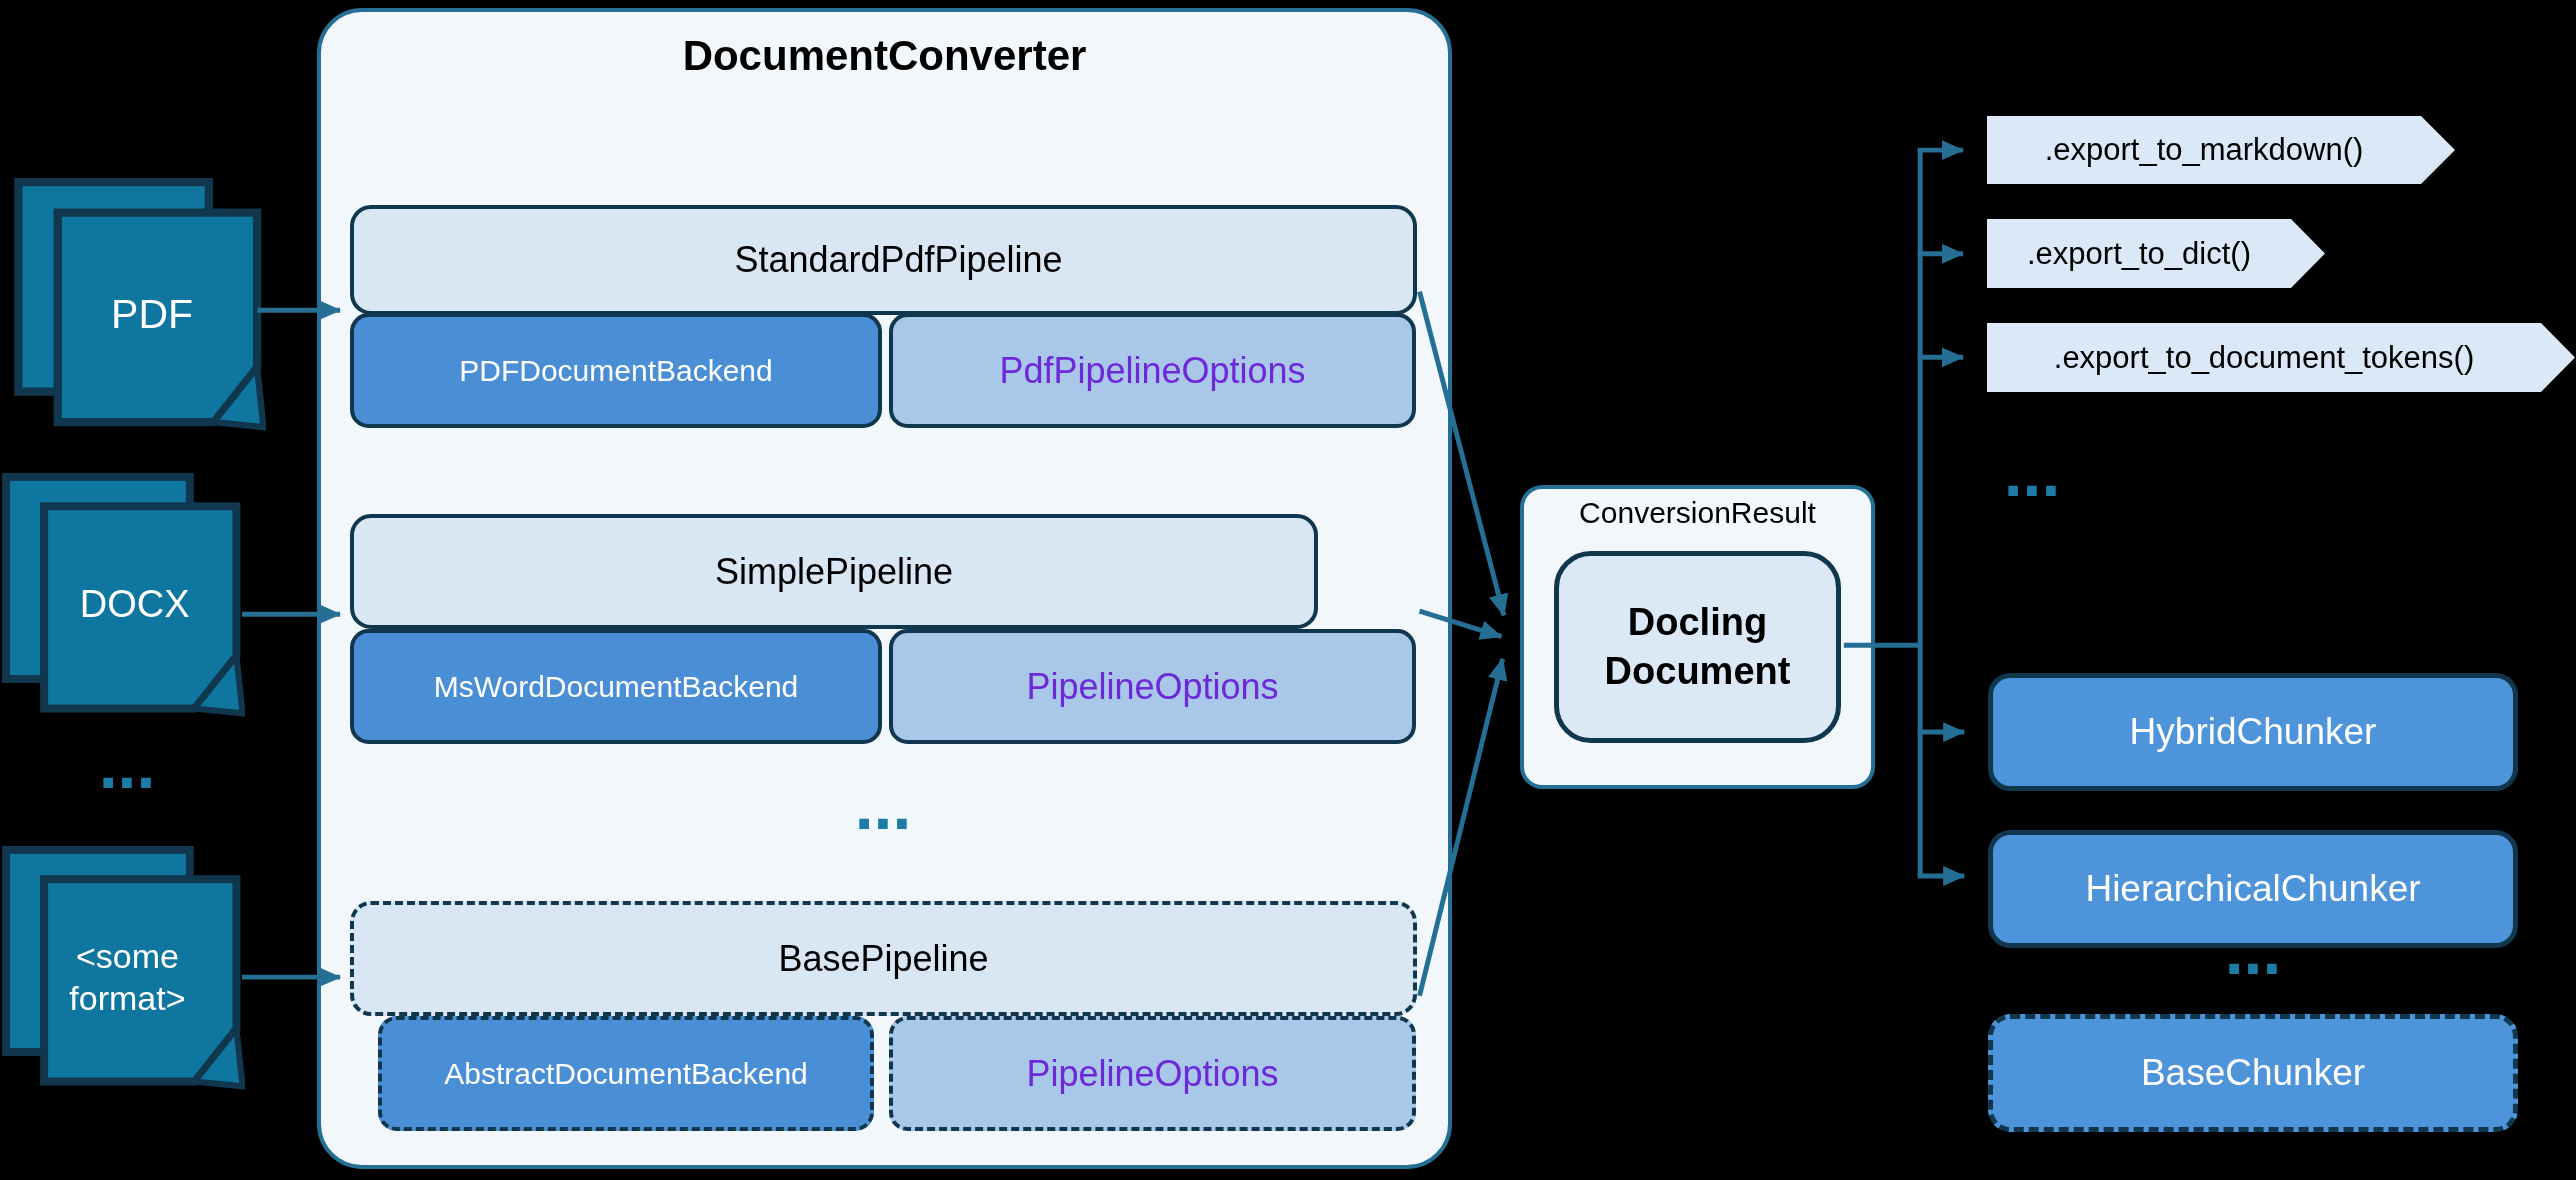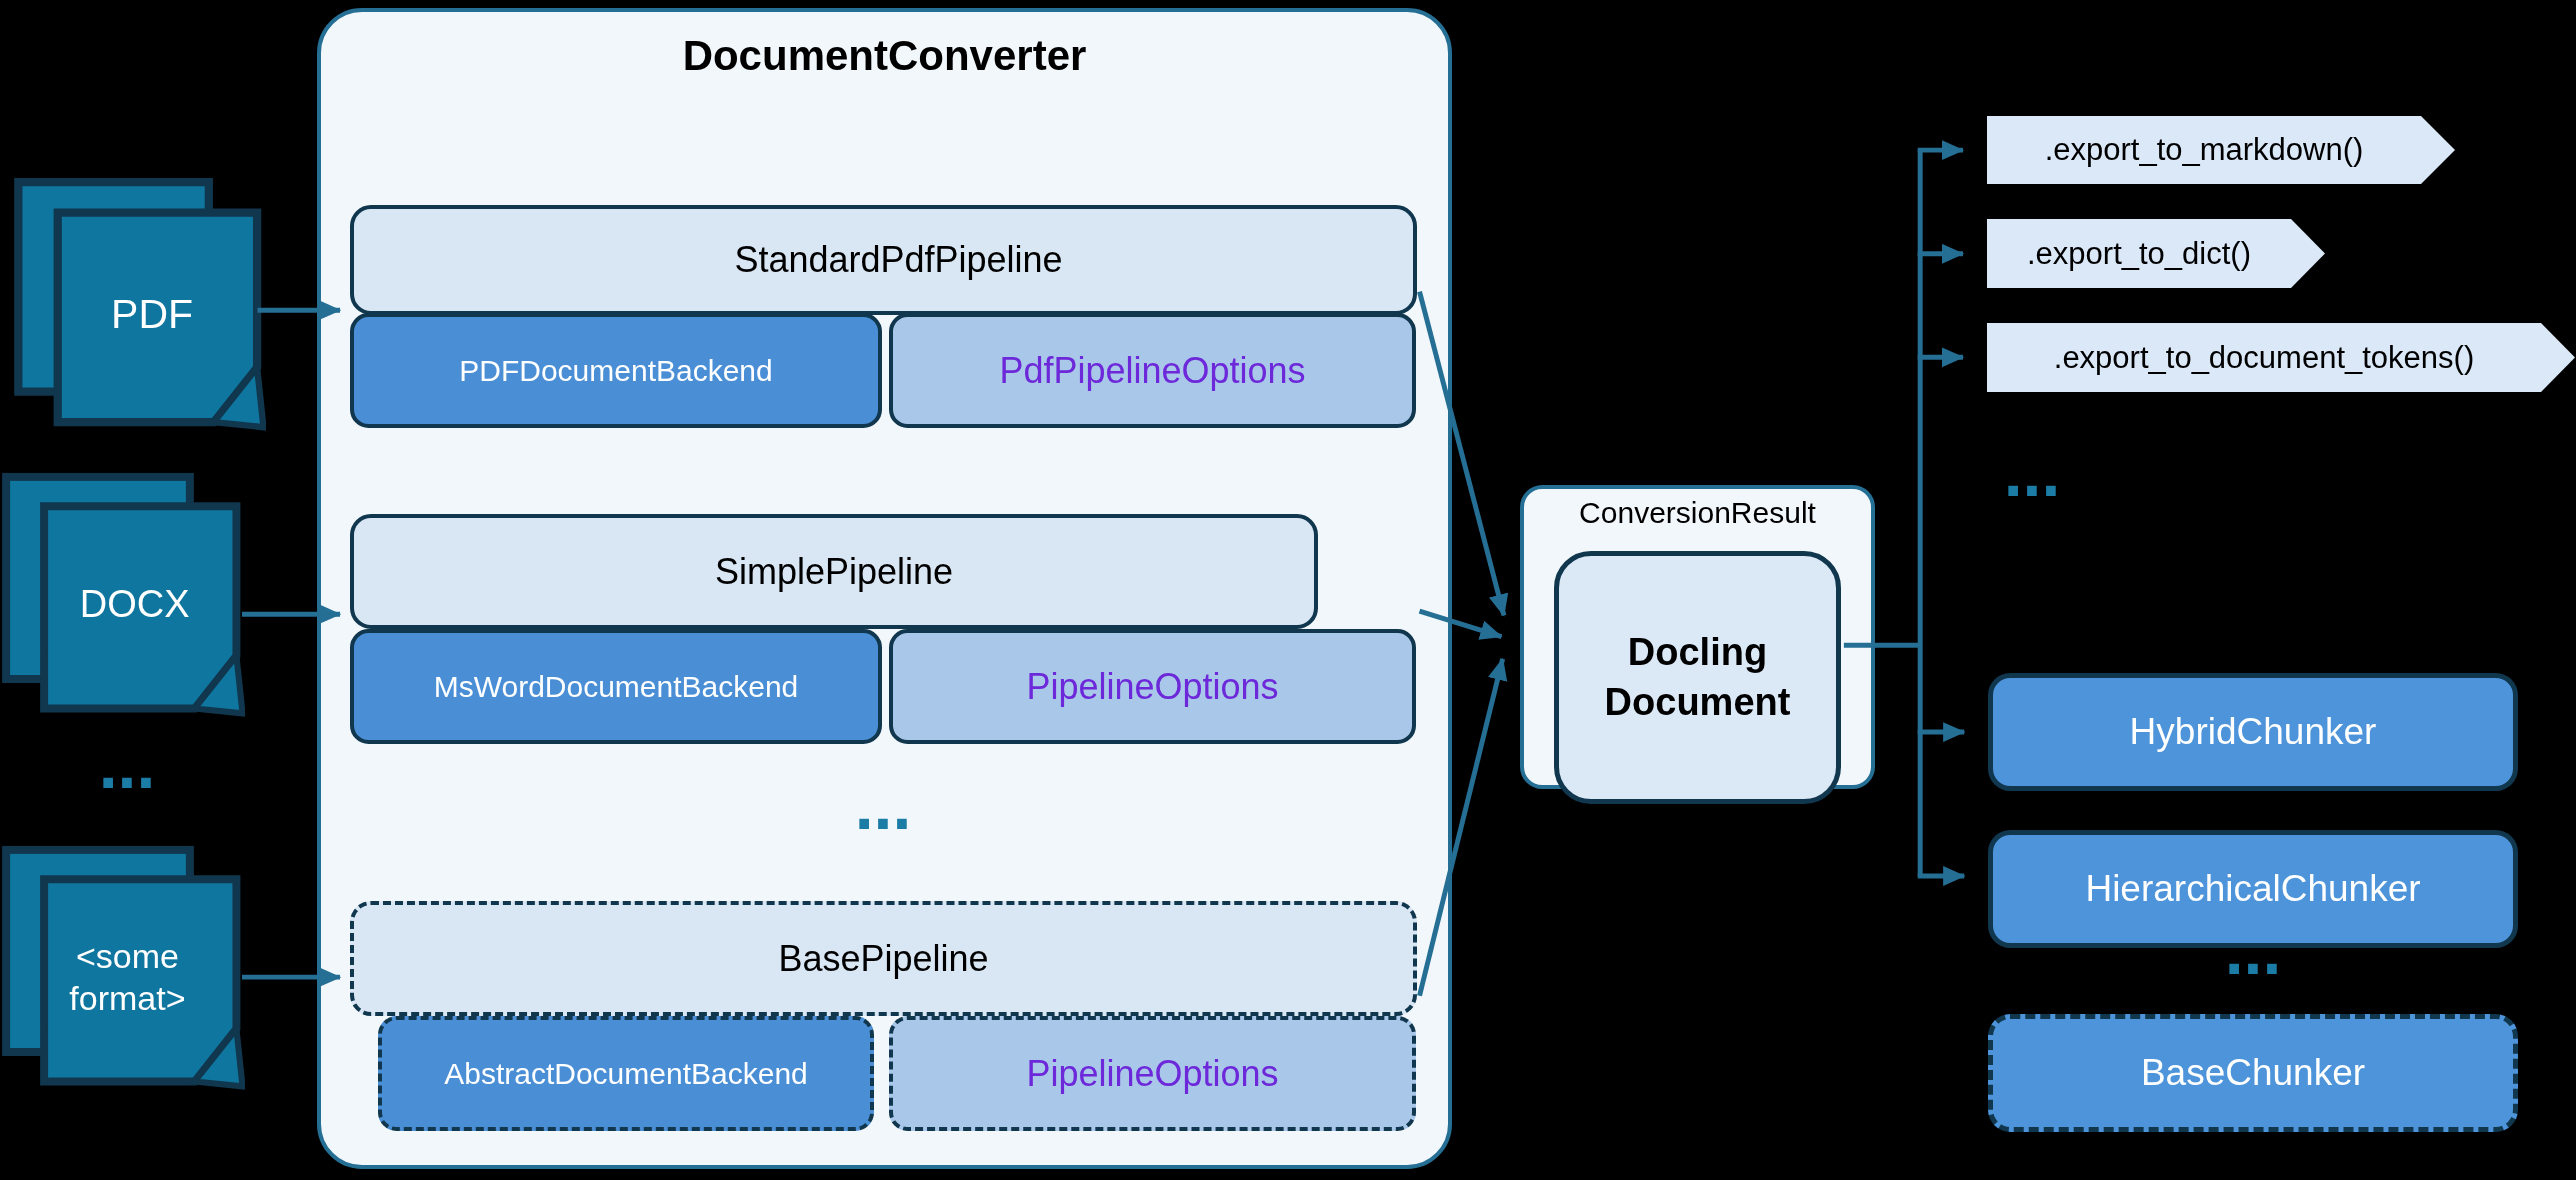--- a/index.html
+++ b/index.html
@@ -85,21 +85,21 @@
   <div class="box options" style="left:889px;top:629px;width:527px;height:115px;">PipelineOptions</div>
 
   <div class="dots" style="left:815px;top:771px;">...</div>
 
   <div class="box pipe dashed" style="left:350px;top:901px;width:1067px;height:115px;">BasePipeline</div>
   <div class="box backend dashed" style="left:370px;top:1016px;width:496px;height:115px;margin-left:8px;">AbstractDocumentBackend</div>
   <div class="box options dashed" style="left:889px;top:1016px;width:527px;height:115px;">PipelineOptions</div>
 
   <div class="box result-outer" style="left:1520px;top:485px;width:355px;height:304px;"></div>
   <div class="result-label">ConversionResult</div>
-  <div class="box docling" style="left:1554px;top:551px;width:287px;height:253px;">
+  <div class="box docling" style="left:1554px;top:551px;width:287px;height:192px;">
     <div class="inner-txt">Docling Document</div>
   </div>
 
   <div class="pent" style="left:1987px;top:116px;width:468px;height:68px;">.export_to_markdown()</div>
   <div class="pent" style="left:1987px;top:219px;width:338px;height:69px;">.export_to_dict()</div>
   <div class="pent" style="left:1987px;top:323px;width:588px;height:69px;">.export_to_document_tokens()</div>
 
   <div class="dots" style="left:1964px;top:438px;">...</div>
 
   <div class="box chunker" style="left:1988px;top:673px;width:530px;height:118px;">HybridChunker</div>

